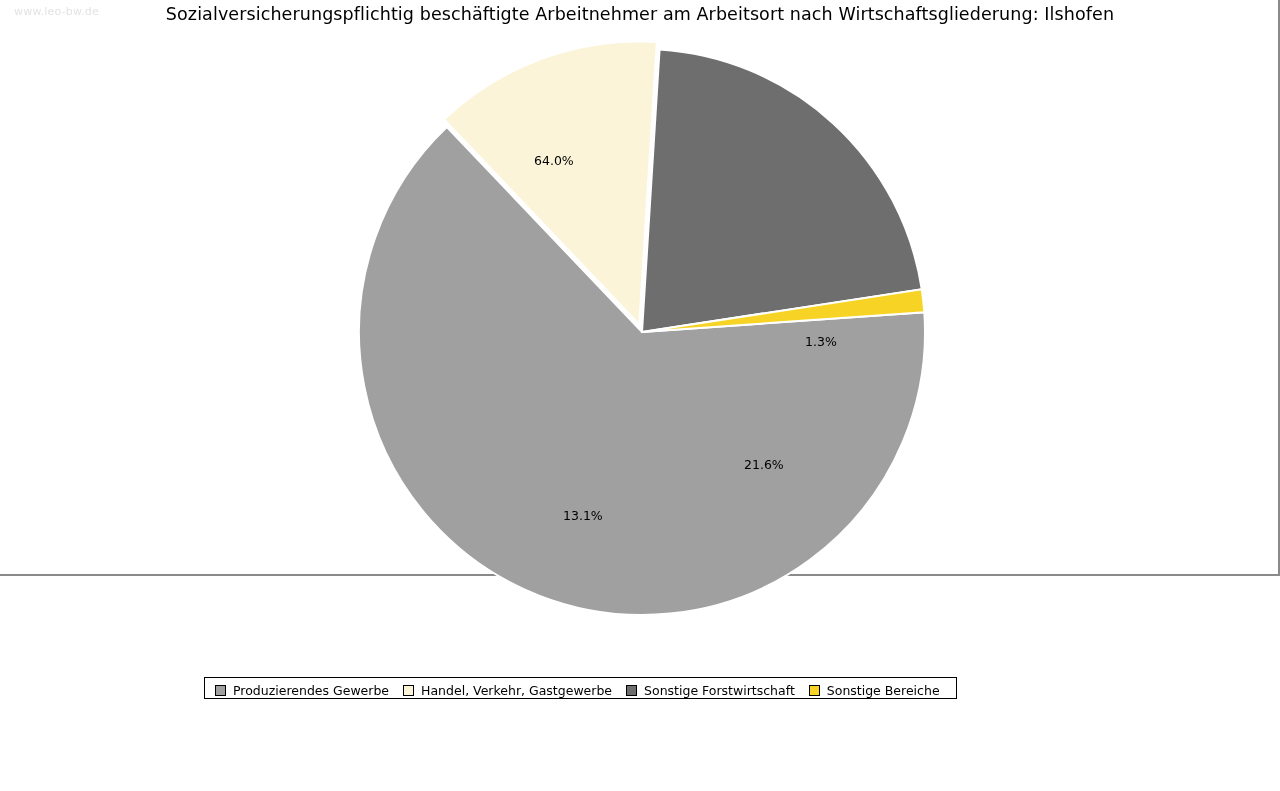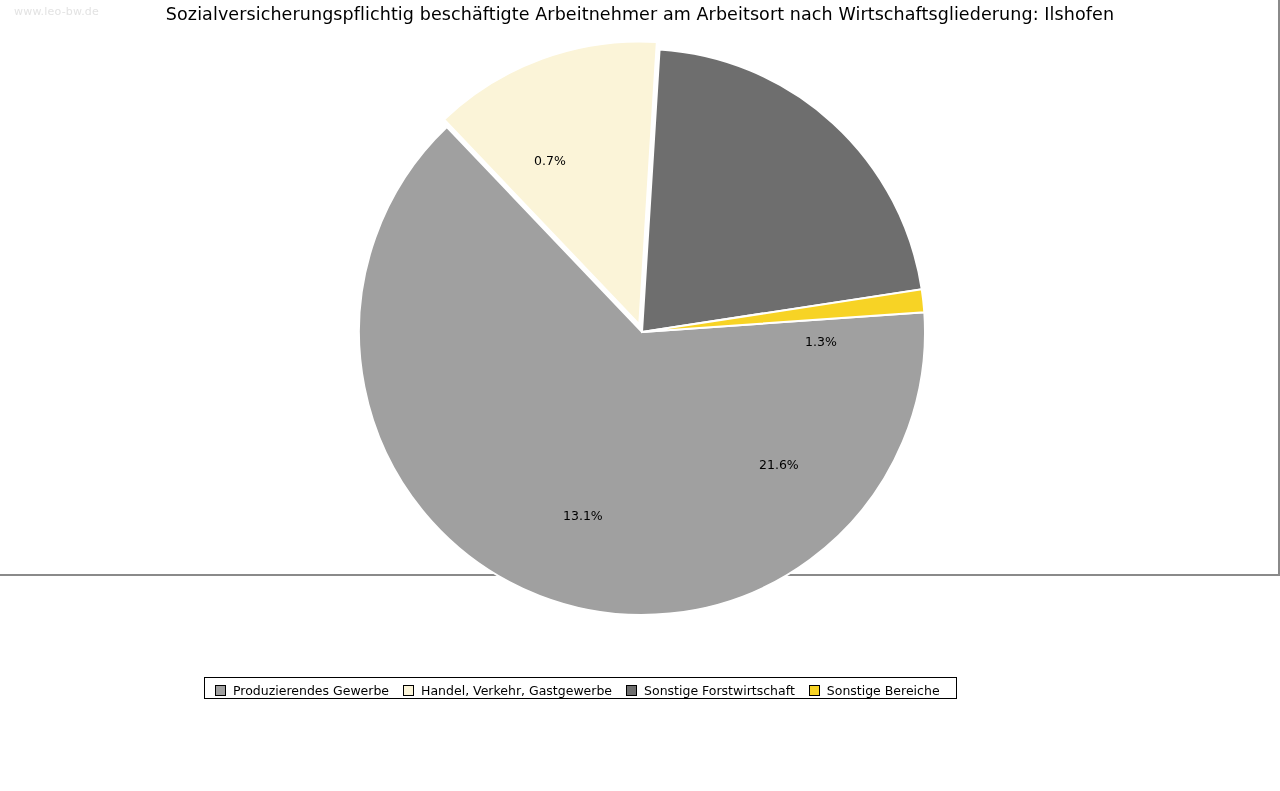--- a/index.html
+++ b/index.html
@@ -116,23 +116,23 @@
 
       <path d="M 290 290 L 572.3106262235302 270.25891793041257 A 283 283 0 1 1 94.83766912280547 85.05936321319666 Z" fill="#a0a0a0" stroke="#ffffff" stroke-width="2"></path>
 
       <path d="M 287.2612149033141 282.4834145921056 L 92.09888402611956 77.54277780530225 A 283 283 0 0 1 304.8337462062024 0.029513674435460935 Z" fill="#fbf4d8" stroke="#ffffff" stroke-width="2"></path>
 
       <path d="M 290 290 L 307.5725313028883 7.546099082329874 A 283 283 0 0 1 569.7586953198681 247.29083947295138 Z" fill="#6e6e6e" stroke="#ffffff" stroke-width="2"></path>
 
       <path d="M 290 290 L 569.7586953198681 247.29083947295138 A 283 283 0 0 1 572.3106262235303 270.2589179304127 Z" fill="#f7d325" stroke="#ffffff" stroke-width="2"></path>
     </svg>
 
-    <div class="slice-label" style="left:182px; top:111px;">0.7%</div>
+    <div class="slice-label" style="left:182px; top:111px;">64.0%</div>
     <div class="slice-label" style="left:211px; top:466px;">13.1%</div>
-    <div class="slice-label" style="left:407px; top:415px;">21.6%</div>
+    <div class="slice-label" style="left:392px; top:415px;">21.6%</div>
     <div class="slice-label" style="left:453px; top:292px;">1.3%</div>
   </div>
 
   <div class="legend">
     <div class="legend-item">
       <span class="legend-swatch" style="background:#a0a0a0"></span>
       <span class="legend-label">Produzierendes Gewerbe</span>
     </div>
     <div class="legend-item">
       <span class="legend-swatch" style="background:#fbf4d8"></span>

